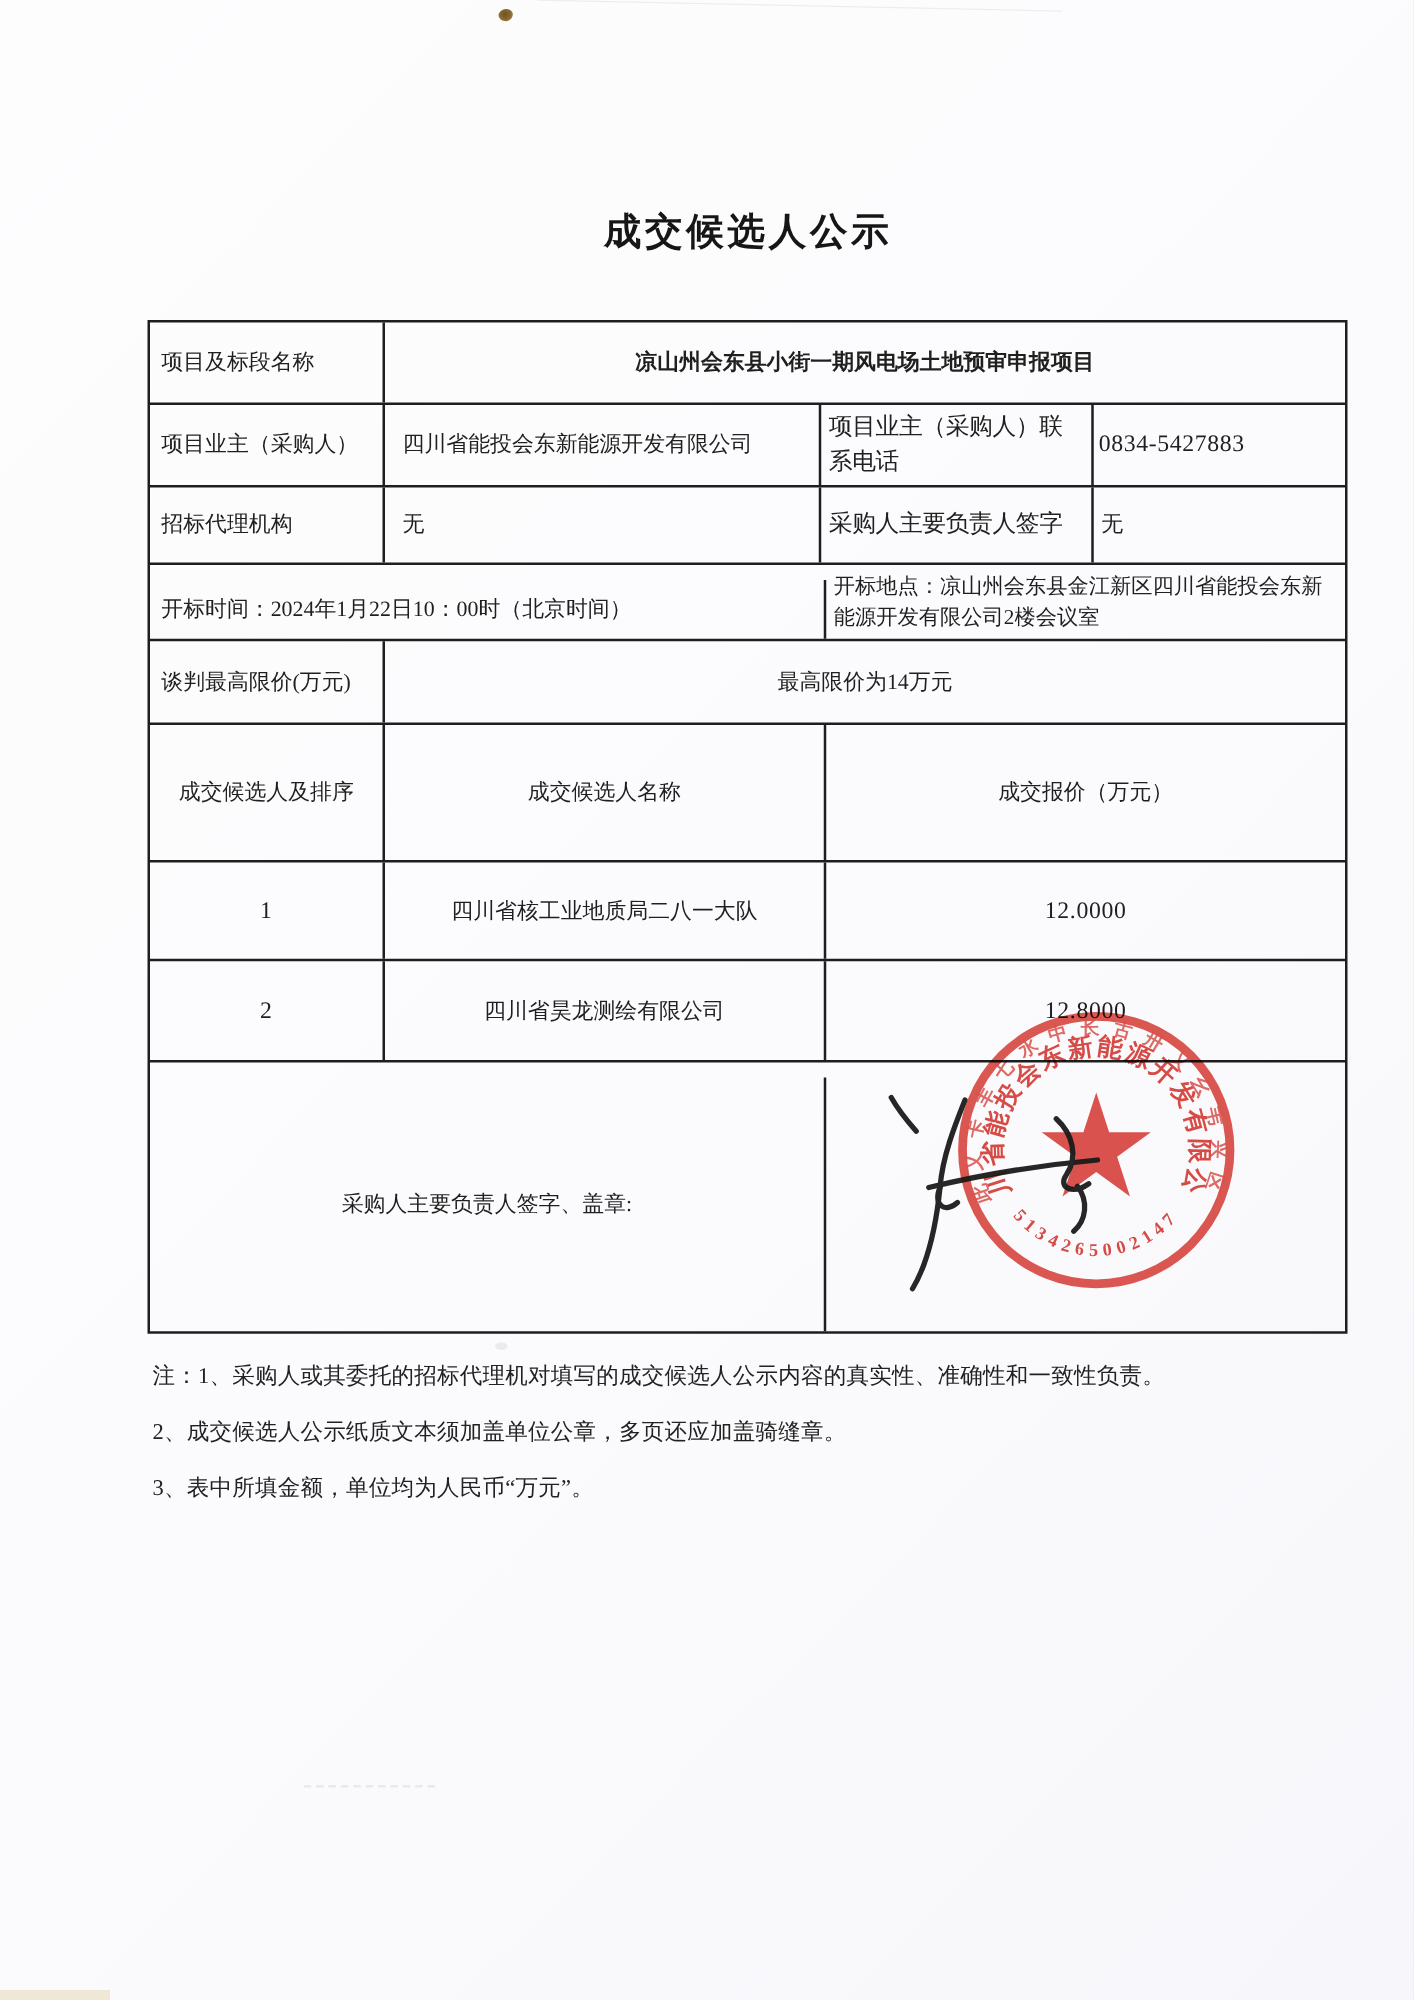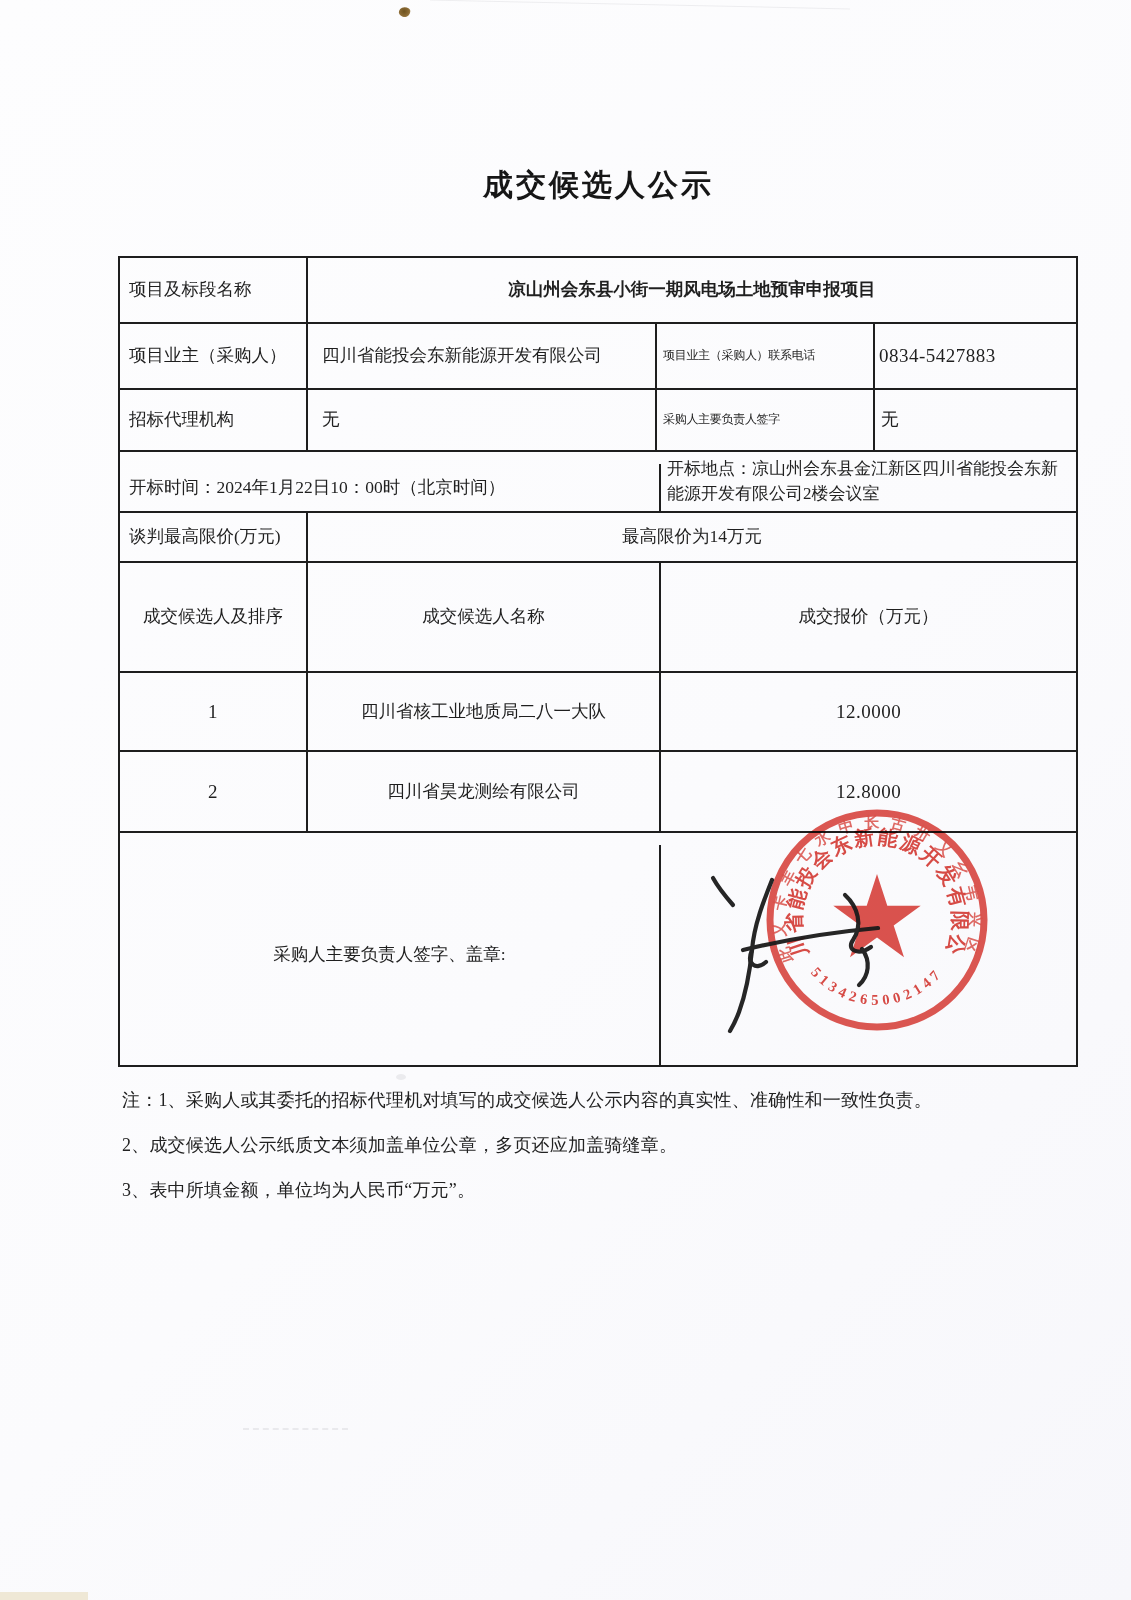--- a/index.html
+++ b/index.html
@@ -27,33 +27,33 @@
   }
 
   .tbl{position:absolute;left:118px;top:256px;width:956px;border:2px solid #1e1e1e;display:flex;flex-direction:column;height:807px;}
   .tr{display:flex;border-bottom:2px solid #1e1e1e;box-sizing:border-box;}
   .tr:last-child{border-bottom:none;flex:1;}
   .td{box-sizing:border-box;border-right:2px solid #1e1e1e;display:flex;align-items:center;
       font-size:17.5px;line-height:1.45;padding:2px 6px;}
   .td:last-child{border-right:none;}
   .td.lbl{padding-left:9px;}
   .td.ctr{justify-content:center;}
-  .td.small{font-size:12px;letter-spacing:-0.3px;}
+  .td.small{font-size:19px;letter-spacing:-0.3px;}
   .num{font-family:"Liberation Serif","DejaVu Serif",serif;font-size:19px;letter-spacing:.5px;}
   .bold{font-weight:bold;}
   
   .w-a{width:188px;flex:none;}
   .w-b2{width:349px;flex:none;}
   .w-c2{width:218px;flex:none;}
   .w-left4{width:541px;flex:none;margin-top:12px;}
   .w-name{width:353px;flex:none;}
   .fill{flex:1;}
   
   .h1{height:66px;}.h2{height:66px;justify-content:center;}.h3{height:62px;}.h4{height:61px;}
-  .h5{height:50px;}.h6{height:110px;}.h7{height:79px;}.h8{height:81px;}
+  .h5{height:67px;}.h6{height:110px;}.h7{height:79px;}.h8{height:81px;}
 
   .notes{position:absolute;left:122px;top:1088px;width:930px;font-size:18px;color:#222;}
   .notes div{margin-bottom:21px;letter-spacing:.2px;}
 
   .stamp{position:absolute;left:752px;top:795px;width:250px;height:250px;mix-blend-mode:multiply;}
   .signature{position:absolute;left:690px;top:845px;width:225px;height:195px;}
 </style>
 </head>
 <body>
 

